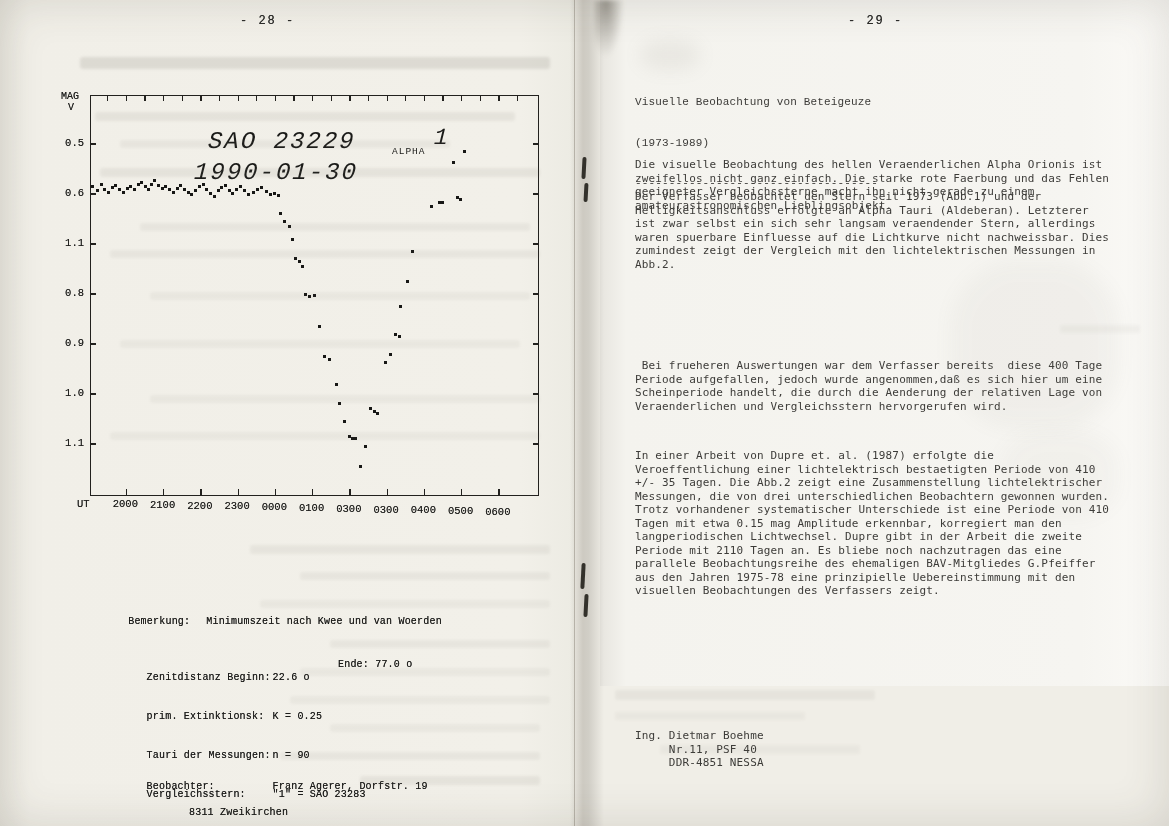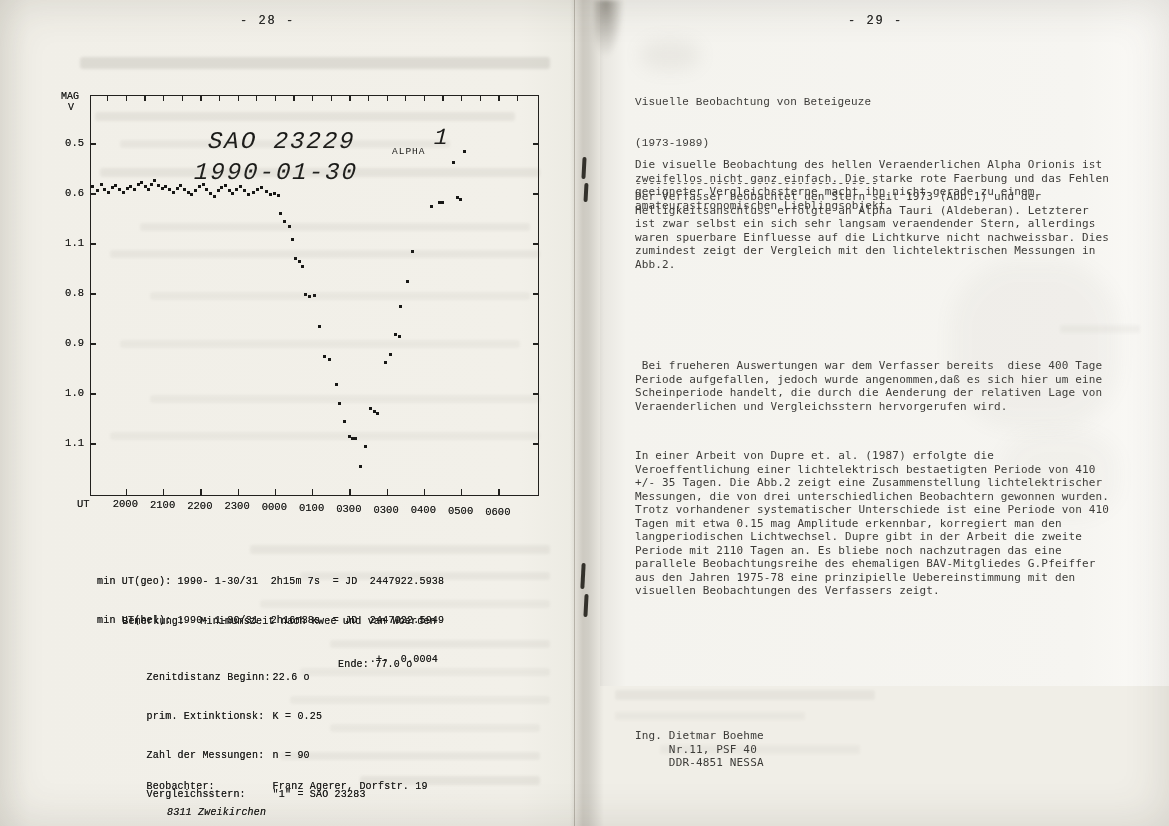--- a/index.html
+++ b/index.html
@@ -41,28 +41,28 @@
         text-shadow:0 0 .4px rgba(25,25,25,.7);}
   .mag-label .v{display:block;padding-left:7px;}
   .ut-label{position:absolute;left:-13px;top:403px;font-size:10.5px;color:#1d1d1b;
         text-shadow:0 0 .4px rgba(25,25,25,.7);}
   .chart-title{position:absolute;font-size:24px;letter-spacing:2px;color:#1a1a18;
         transform:skewX(-14deg);font-weight:400;white-space:pre;}
   .gegen-small{position:absolute;left:302px;top:51px;font-size:9.5px;letter-spacing:1px;color:#1a1a18;}
   .gegen-one{position:absolute;left:344px;top:30px;font-size:23px;color:#1a1a18;transform:skewX(-14deg);}
   
   .results{position:absolute;left:97px;top:549px;}
-  .bemerk{position:absolute;left:85px;top:602px;}
+  .bemerk{position:absolute;left:91px;top:602px;}
   .bemerk .txt{margin-left:16px;}
   .details{position:absolute;left:97px;top:632px;}
   .drow{position:relative;height:13px;white-space:pre;}
   .dlbl{display:inline-block;width:126px;}
   .dext{position:absolute;left:241px;top:0;}
   .observer{position:absolute;left:97px;top:741px;}
-  .observer .l2{margin-left:70px;font-style:italic;}
+  .observer .l2{margin-left:92px;}
   
   .rp{position:absolute;white-space:pre;margin:0;}
   .title-block{position:absolute;left:35px;top:69px;}
   .title-block div{white-space:pre;}
   
   .bleed{position:absolute;background:#6b665c;border-radius:3px;filter:blur(1.6px);}
   .blob{position:absolute;background:#8a857a;border-radius:40%;filter:blur(9px);}
 </style>
 </head>
 <body>
@@ -233,40 +233,35 @@
         <div class="xlab" style="left: 390.887px; top: 411px;">0600</div>
         <div class="ylab" style="top: 42px;">0.5</div>
         <div class="ylab" style="top: 92px;">0.6</div>
         <div class="ylab" style="top: 142px;">1.1</div>
         <div class="ylab" style="top: 192px;">0.8</div>
         <div class="ylab" style="top: 242px;">0.9</div>
         <div class="ylab" style="top: 292px;">1.0</div>
         <div class="ylab" style="top: 342px;">1.1</div>
       </div>
 
-    <div class="results mono-l">
-      <div>min UT(geo): 1990- 1-30/31  2h15m 7s  = JD  2447922.5938</div>
-      <div>min UT(hel): 1990- 1-30/31  2h16m38s  = JD  2447922.5949</div>
-      <div>                                            .+-  0.0004</div>
-    </div>
 
     <div class="bemerk mono-l">
       <span>Bemerkung:</span><span class="txt">Minimumszeit nach Kwee und van Woerden</span>
     </div>
 
     <div class="details mono-l">
       <div class="drow">
         <span class="dlbl">Zenitdistanz Beginn:</span><span>22.6 o</span>
         <span class="dext">Ende: 77.0 o</span>
       </div>
       <div class="drow">
         <span class="dlbl">prim. Extinktionsk:</span><span>K = 0.25</span>
       </div>
       <div class="drow">
-        <span class="dlbl">Zahl der Messungen:</span><span>n = 90</span>
+        <span class="dlbl">Tauri der Messungen:</span><span>n = 90</span>
       </div>
       <div class="drow">
         <span class="dlbl">Vergleichsstern:</span><span>"1" = SAO 23283</span>
       </div>
       <div class="drow">
         
       </div>
       
       
       

